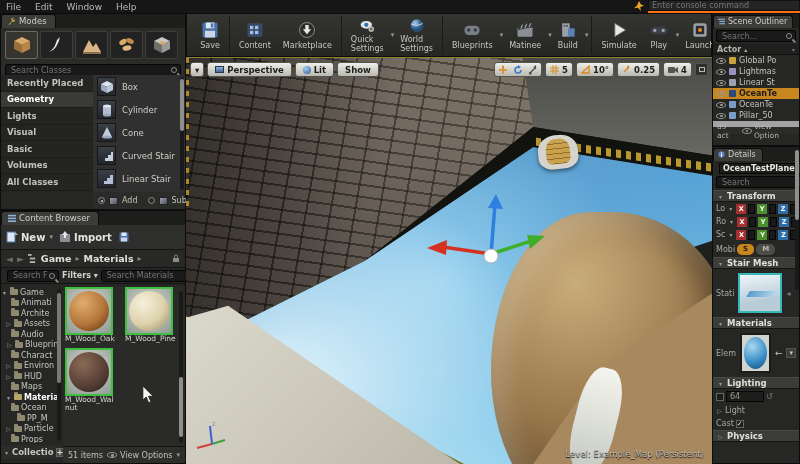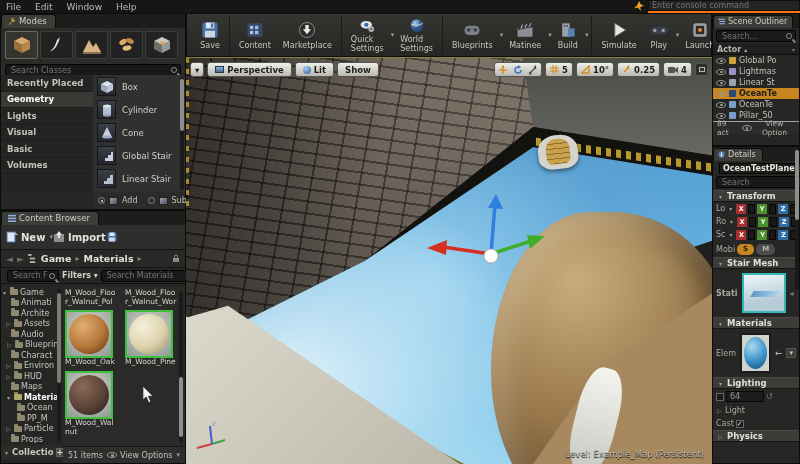--- a/index.html
+++ b/index.html
@@ -39,21 +39,21 @@
   .clsthumb{width:19px;height:19px;background:linear-gradient(#3a3f46,#23262b);border:1px solid #14161a;display:flex;align-items:center;justify-content:center;}
   .clsitem span.lbl{font-size:8.5px;color:#cfcfc8;}
   .vscroll{position:absolute;width:4px;background:#1a1a1a;border-radius:2px;}
   .vthumb{position:absolute;left:0;width:4px;background:#8e8e8a;border-radius:2px;}
   .brushrow{position:absolute;left:92px;bottom:0;right:0;height:17px;background:#2b2b29;display:flex;align-items:center;gap:4px;padding:0 5px;font-size:8px;color:#c2c2bc;}
   .radio{width:7px;height:7px;border:1px solid #888;border-radius:50%;position:relative;flex:none;}
   .radio.on::after{content:"";position:absolute;inset:1.5px;background:#ddd;border-radius:50%;}
   .minicube{width:9px;height:8px;background:linear-gradient(135deg,#9aa2ae,#4d535c);border:1px solid #222;flex:none;}
   
   .cb{left:0;top:210px;width:186px;height:254px;}
-  .cbtools{height:22px;display:flex;align-items:center;padding:12px 5px;background:#2e2e2c;border-bottom:1px solid #141412;}
+  .cbtools{height:22px;display:flex;align-items:center;gap:6px;padding:12px 5px;background:#2e2e2c;border-bottom:1px solid #141412;}
   .cbbtn{display:flex;align-items:center;gap:3px;font-size:10px;font-weight:bold;color:#e4e4de;cursor:pointer;}
   .navrow{height:18px;display:flex;align-items:center;gap:4px;padding:0 5px;background:#28282(6);background:#282826;border-bottom:1px solid #141412;font-size:9.5px;font-weight:bold;color:#e0e0da;}
   .navarrow{color:#6f6f6a;font-size:9px;cursor:pointer;}
   .crumbsep{color:#8a8a84;font-size:8px;}
   .filterrow{height:16px;display:flex;align-items:center;gap:3px;padding:0 3px;background:#262624;border-bottom:1px solid #141412;}
   .filters-lbl{font-size:8px;font-weight:bold;color:#d0d0ca;white-space:nowrap;cursor:pointer;}
   .tree{position:absolute;left:0;top:76px;width:60px;bottom:20px;overflow:hidden;background:#262624;font-size:8px;color:#c6c6c0;}
   .trow{height:10.5px;display:flex;align-items:center;gap:2px;white-space:nowrap;overflow:hidden;cursor:pointer;}
   .folder{width:8px;height:6px;background:#8f8a6f;border-radius:1px;position:relative;flex:none;}
   .folder::before{content:"";position:absolute;top:-2px;left:0;width:4px;height:2px;background:#8f8a6f;border-radius:1px 1px 0 0;}
@@ -73,21 +73,21 @@
   .vpbtn{background:linear-gradient(#ececе8,#ececе8);background:linear-gradient(#efefe9,#b9b9b1);border:1px solid #55554f;border-radius:3px;color:#1d1d1b;font-size:8.5px;font-weight:bold;padding:1px 7px;display:flex;align-items:center;gap:3px;cursor:pointer;height:15px;}
   .snapval{font-size:8.5px;font-weight:bold;color:#1d1d1b;}
   .leveltxt{position:absolute;right:8px;bottom:5px;font-size:8.5px;color:#b9b9b4;text-shadow:0 1px 1px #000;}
   .dashstrip{position:absolute;left:0;top:0;width:3px;height:150px;background:repeating-linear-gradient(180deg,#c9a227 0 5px,rgba(0,0,0,0) 5px 11px);opacity:.8;}
   
   .outliner{left:712px;top:13px;width:88px;height:133px;}
   .ohead{height:11px;background:#1f1f1d;display:flex;align-items:center;gap:3px;padding:0 4px;font-size:8px;font-weight:bold;color:#b5b5b0;border-bottom:1px solid #101010;}
   .orow{height:11px;display:flex;align-items:center;gap:3px;padding:0 3px;font-size:8px;color:#c4c4be;white-space:nowrap;overflow:hidden;cursor:pointer;}
   .orow.sel{background:#c8861e;color:#1c1c1a;font-weight:bold;}
   .typeicon{width:7px;height:7px;background:#7a9cc8;border-radius:1px;flex:none;}
-  .ofoot{height:13px;display:flex;align-items:center;gap:3px;padding:0 4px;font-size:7.5px;color:#b5b5b0;background:#2b2b29;border-top:1px solid #a3a3a3;}
+  .ofoot{height:13px;display:flex;align-items:center;gap:3px;padding:0 4px;font-size:7.5px;color:#b5b5b0;background:#2b2b29;border-top:6px solid #a3a3a3;}
   
   .details{left:712px;top:146px;width:88px;height:318px;}
   .dsec{height:12px;background:#3c3c38;border-top:1px solid #4a4a44;border-bottom:1px solid #141412;display:flex;align-items:center;gap:3px;padding:0 4px;font-size:8.5px;font-weight:bold;color:#e0e0da;}
   .drow{height:13px;display:flex;align-items:center;gap:2px;padding:0 3px;font-size:8px;color:#a8a8a2;}
   .chip{width:10px;height:10px;color:#fff;font-size:6.5px;font-weight:bold;display:flex;align-items:center;justify-content:center;flex:none;}
   .chipval{width:7px;height:10px;background:#191919;border:1px solid #050505;flex:none;}
   .cx{background:#a43030;} .cy{background:#4c8f2f;} .cz{background:#2e6ea8;}
   .pill{height:11px;border-radius:5px;font-size:7px;font-weight:bold;display:flex;align-items:center;justify-content:center;padding:0 6px;cursor:pointer;}
   .pill.on{background:#c8861e;color:#20200f;}
   .pill.off{background:#4c4c48;color:#b9b9b4;}
@@ -276,20 +276,21 @@
         <span class="mag"></span>
       </div>
     </div>
     <div class="catcol">
       <div class="cat">Recently Placed</div>
       <div class="cat sel">Geometry</div>
       <div class="cat">Lights</div>
       <div class="cat">Visual</div>
       <div class="cat">Basic</div>
       <div class="cat">Volumes</div>
+      <div class="cat">All Classes</div>
     </div>
     <div class="classcol">
       <div class="clsitem">
         <span class="clsthumb">
             <svg width="14" height="14" viewBox="0 0 14 14">
               <polygon points="7,1 13,4 7,7 1,4" fill="#dde4ee"></polygon>
               <polygon points="1,4 7,7 7,13 1,10" fill="#9aa8c0"></polygon>
               <polygon points="13,4 7,7 7,13 13,10" fill="#bcc8da"></polygon>
             </svg>
           </span>
@@ -313,21 +314,21 @@
             </svg>
           </span>
         <span class="lbl">Cone</span>
       </div>
       <div class="clsitem">
         <span class="clsthumb">
             <svg width="14" height="14" viewBox="0 0 14 14">
               <path d="M1 12 L5 12 L5 9 L8 9 L8 6 L11 6 L11 3 L13 3 L13 12 Z" fill="#c4cede"></path>
             </svg>
           </span>
-        <span class="lbl">Global Stair</span>
+        <span class="lbl">Curved Stair</span>
       </div>
       <div class="clsitem">
         <span class="clsthumb">
             <svg width="14" height="14" viewBox="0 0 14 14">
               <path d="M1 12 L4 12 L4 9 L7 9 L7 6 L10 6 L10 3 L13 3 L13 12 Z" fill="#b2bed2"></path>
             </svg>
           </span>
         <span class="lbl">Linear Stair</span>
       </div>
     </div>
@@ -456,21 +457,21 @@
         </div>
       <div class="trow" style="padding-left:10px;">
           <span class="folder"></span>
           <span>Maps</span>
         </div>
       <div class="trow" style="padding-left:4px;font-weight:bold;color:#fff;">
           <span class="twist">▾</span>
           <span class="folder" style="background:#b5a76a;"></span>
           <span>Material</span>
         </div>
-      <div class="trow" style="padding-left:16px;">
+      <div class="trow" style="padding-left:10px;">
           <span class="folder"></span>
           <span>Ocean</span>
         </div>
       <div class="trow" style="padding-left:16px;">
           <span class="folder"></span>
           <span>PP_M</span>
         </div>
       <div class="trow" style="padding-left:4px;">
           <span class="twist">▷</span>
           <span class="folder"></span>
@@ -485,24 +486,20 @@
     <div class="vscroll" style="left:56px;top:78px;bottom:22px;">
         <div class="vthumb" style="top:4px;height:90px;background:#7a7a74;"></div>
       </div>
     <div class="collrow">
       <span class="twist">▾</span>
         <span>Collectio</span>
       <span class="plusbox">+</span>
     </div>
 
     <div class="assets">
-      <div style="display:flex;gap:8px;padding:2px 2px 4px 2px;">
-        <div class="acap">M_Wood_Floo r_Walnut_Pol</div>
-        <div class="acap">M_Wood_Floo r_Walnut_Wor</div>
-      </div>
       <div style="display:flex;gap:8px;padding:0 2px;">
         <div>
           <div class="athumb">
               <div class="sphere" style="background:radial-gradient(circle at 35% 30%,#e0ae6e,#b5763a 55%,#6f3f16 90%);"></div>
             </div>
           <div class="acap">M_Wood_Oak</div>
         </div>
         <div>
           <div class="athumb">
               <div class="sphere" style="background:radial-gradient(circle at 35% 30%,#f6f0dc,#ddd2ac 55%,#a89a70 90%);"></div>
@@ -692,21 +689,21 @@
         <span class="typeicon"></span>
         <span>OceanTe</span>
       </div>
     <div class="orow">
         <span class="eye"></span>
         <span class="typeicon"></span>
         <span>Pillar_50</span>
       </div>
     <div class="ofoot">
       <span>89 act</span>
-      <span style="margin-left:auto;display:flex;align-items:center;gap:2px;text-align:center;">
+      <span style="margin-left:auto;display:flex;align-items:center;gap:2px;">
           <span class="eye"></span>
           <span>View Option</span>
         </span>
     </div>
   </div>
 
   <div class="panel abs details">
     <div class="tabrow">
       <div class="tab" style="font-size:8px;padding:1px 6px 2px 4px;">
         <svg width="7" height="7" viewBox="0 0 10 10">
@@ -772,21 +769,21 @@
       <span>Mobi</span>
       <span class="pill on">S</span>
       <span class="pill off">M</span>
     </div>
 
     <div class="dsec">
         <span class="twist">▾</span>
         <span>Stair Mesh</span>
       </div>
     <div style="display:flex;align-items:center;gap:4px;padding:4px 3px;">
-      <span style="font-size:8px;color:#a8a8a2;font-weight:bold;">Stati</span>
+      <span style="font-size:8px;color:#a8a8a2;">Stati</span>
       <div style="width:44px;height:40px;border:2px solid #35b8b8;background:linear-gradient(170deg,#eef5f9,#b8ccd8 70%);position:relative;">
         <div style="position:absolute;left:8px;top:16px;width:26px;height:6px;background:linear-gradient(90deg,#5a9ac8,#aed4ec);transform:skewX(-30deg);"></div>
       </div>
       <span style="color:#777;font-size:8px;">◂</span>
     </div>
 
     <div class="dsec">
         <span class="twist">▾</span>
         <span>Materials</span>
       </div>

